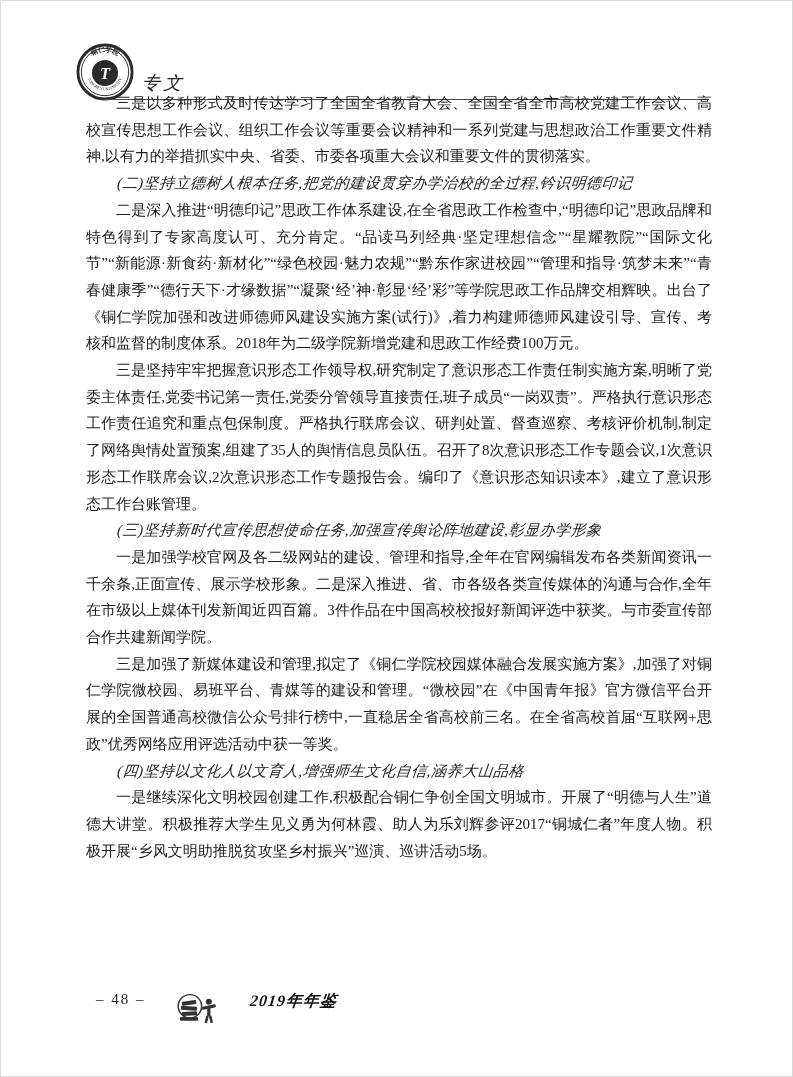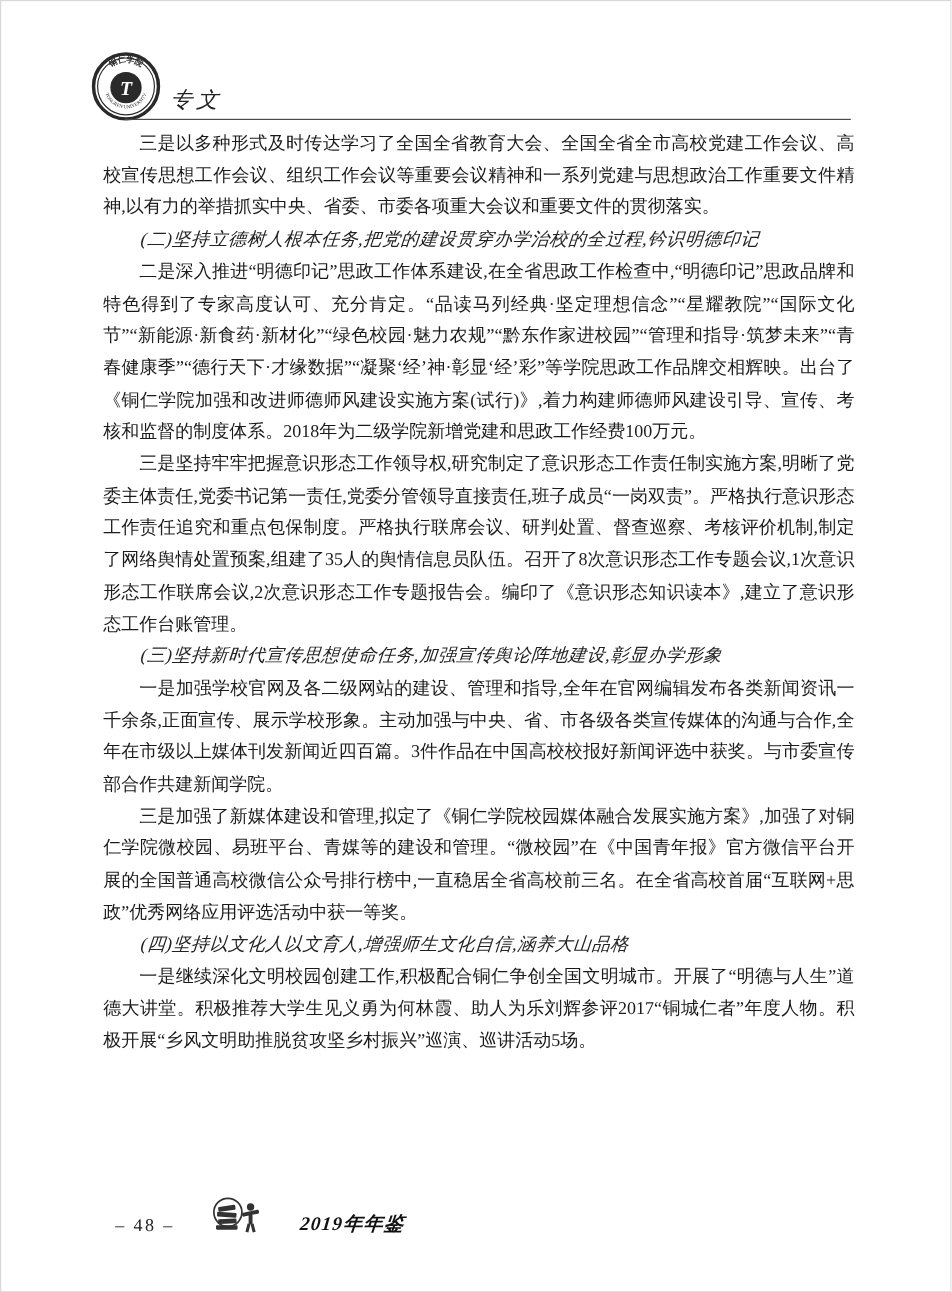--- a/index.html
+++ b/index.html
@@ -50,21 +50,21 @@
     right: 0;
     top: 56px;
     height: 0;
     border-bottom: 1.6px solid #4a4a4a;
   }
 
   
   .content {
     position: absolute;
     left: 85px;
-    top: 106px;
+    top: 89px;
     width: 626px;
   }
   .content p {
     margin: 0;
     padding: 0;
     font-size: 15px;
     line-height: 26.7px;
     text-align: justify;
     text-indent: 2em;
     color: #1b1b1b;
@@ -77,21 +77,21 @@
     color: #222;
   }
 
   
   .footer {
     position: absolute;
     left: 95px;
     top: 990px;
     height: 40px;
     display: flex;
-    align-items: flex-end;
+    align-items: flex-start;
     gap: 28px;
   }
   .page-number {
     font-size: 15px;
     letter-spacing: 2px;
     color: #222;
   }
   .footer-logo {
     width: 48px;
     height: 36px;
@@ -130,21 +130,21 @@
     <div class="section-label">专文</div>
     <div class="header-rule"></div>
   </div>
 
   <div class="content">
     <p>三是以多种形式及时传达学习了全国全省教育大会、全国全省全市高校党建工作会议、高校宣传思想工作会议、组织工作会议等重要会议精神和一系列党建与思想政治工作重要文件精神,以有力的举措抓实中央、省委、市委各项重大会议和重要文件的贯彻落实。</p>
     <p class="heading">(二)坚持立德树人根本任务,把党的建设贯穿办学治校的全过程,钤识明德印记</p>
     <p>二是深入推进“明德印记”思政工作体系建设,在全省思政工作检查中,“明德印记”思政品牌和特色得到了专家高度认可、充分肯定。“品读马列经典·坚定理想信念”“星耀教院”“国际文化节”“新能源·新食药·新材化”“绿色校园·魅力农规”“黔东作家进校园”“管理和指导·筑梦未来”“青春健康季”“德行天下·才缘数据”“凝聚‘经’神·彰显‘经’彩”等学院思政工作品牌交相辉映。出台了《铜仁学院加强和改进师德师风建设实施方案(试行)》,着力构建师德师风建设引导、宣传、考核和监督的制度体系。2018年为二级学院新增党建和思政工作经费100万元。</p>
     <p>三是坚持牢牢把握意识形态工作领导权,研究制定了意识形态工作责任制实施方案,明晰了党委主体责任,党委书记第一责任,党委分管领导直接责任,班子成员“一岗双责”。严格执行意识形态工作责任追究和重点包保制度。严格执行联席会议、研判处置、督查巡察、考核评价机制,制定了网络舆情处置预案,组建了35人的舆情信息员队伍。召开了8次意识形态工作专题会议,1次意识形态工作联席会议,2次意识形态工作专题报告会。编印了《意识形态知识读本》,建立了意识形态工作台账管理。</p>
     <p class="heading">(三)坚持新时代宣传思想使命任务,加强宣传舆论阵地建设,彰显办学形象</p>
-    <p>一是加强学校官网及各二级网站的建设、管理和指导,全年在官网编辑发布各类新闻资讯一千余条,正面宣传、展示学校形象。主动加强与中央、省、市各级各类宣传媒体的沟通与合作,全年在市级以上媒体刊发新闻近四百篇。3件作品在中国高校校报好新闻评选中获奖。与市委宣传部合作共建新闻学院。</p>
+    <p>一是加强学校官网及各二级网站的建设、管理和指导,全年在官网编辑发布各类新闻资讯一千余条,正面宣传、展示学校形象。二是深入推进、省、市各级各类宣传媒体的沟通与合作,全年在市级以上媒体刊发新闻近四百篇。3件作品在中国高校校报好新闻评选中获奖。与市委宣传部合作共建新闻学院。</p>
     <p>三是加强了新媒体建设和管理,拟定了《铜仁学院校园媒体融合发展实施方案》,加强了对铜仁学院微校园、易班平台、青媒等的建设和管理。“微校园”在《中国青年报》官方微信平台开展的全国普通高校微信公众号排行榜中,一直稳居全省高校前三名。在全省高校首届“互联网+思政”优秀网络应用评选活动中获一等奖。</p>
     <p class="heading">(四)坚持以文化人以文育人,增强师生文化自信,涵养大山品格</p>
     <p>一是继续深化文明校园创建工作,积极配合铜仁争创全国文明城市。开展了“明德与人生”道德大讲堂。积极推荐大学生见义勇为何林霞、助人为乐刘辉参评2017“铜城仁者”年度人物。积极开展“乡风文明助推脱贫攻坚乡村振兴”巡演、巡讲活动5场。</p>
   </div>
 
   <div class="footer">
     <span class="page-number">– 48 –</span>
     <svg class="footer-logo" viewBox="0 0 52 40" aria-hidden="true">
       <circle cx="17" cy="17" r="13" fill="none" stroke="#333" stroke-width="1.6"></circle>
       <rect x="8" y="11" width="16" height="4.5" rx="1" fill="#333" transform="rotate(-8 16 13)"></rect>

